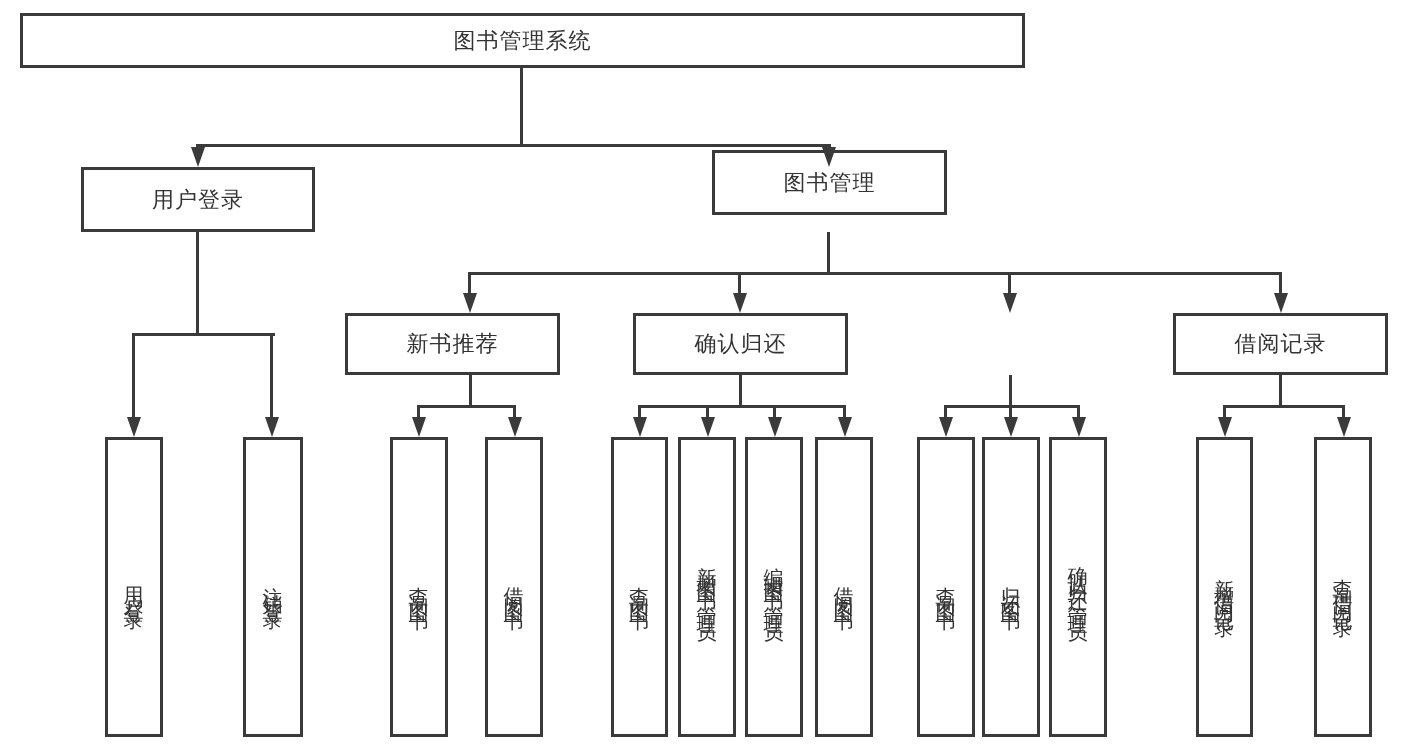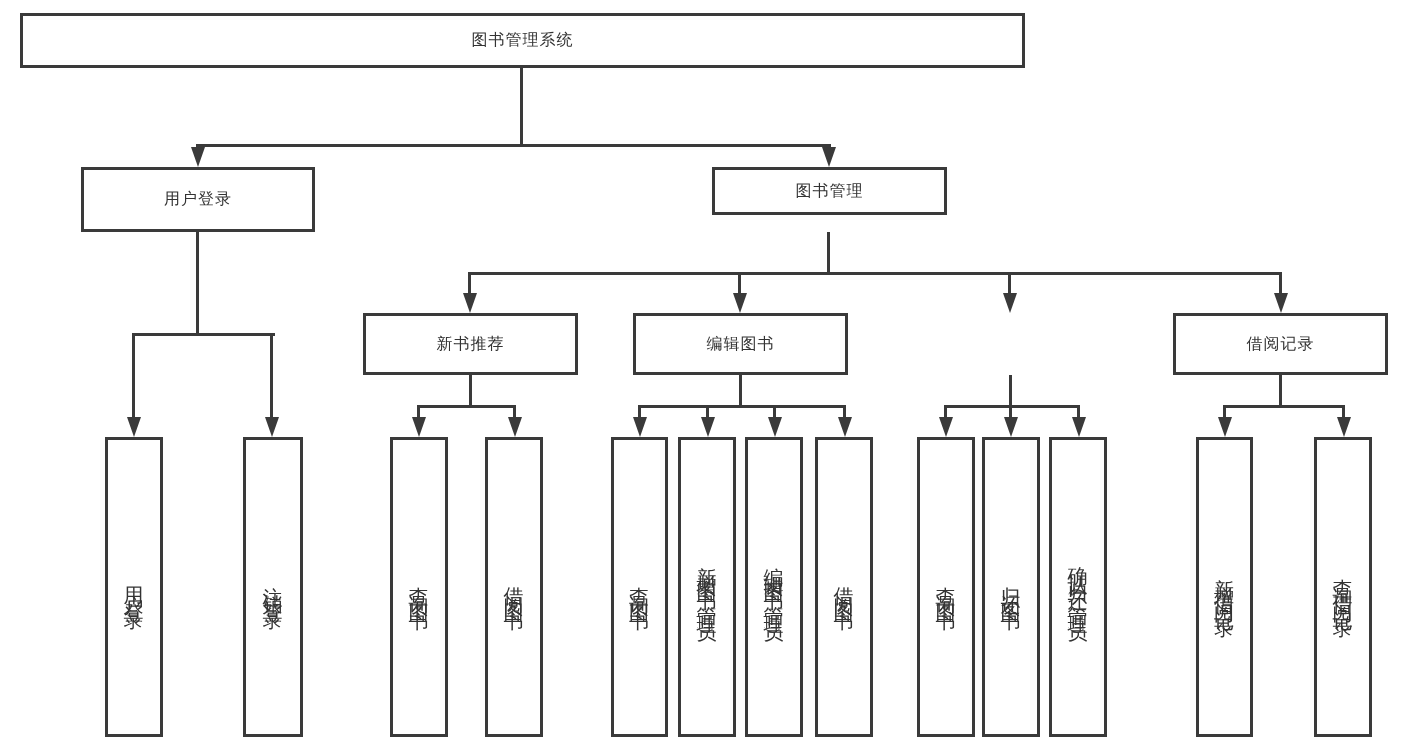--- a/index.html
+++ b/index.html
@@ -4,21 +4,21 @@
 <style>
   html,body { margin:0; padding:0; background:#ffffff; }
   #stage {
     position:relative; width:1405px; height:747px; background:#ffffff;
     font-family:"Liberation Sans","DejaVu Sans",sans-serif; overflow:hidden;
   }
   .box {
     position:absolute; box-sizing:border-box;
     border:3px solid #3a3a3a; background:#ffffff;
     display:flex; align-items:center; justify-content:center;
-    color:#333333; font-size:16px; letter-spacing:1px;
+    color:#333333; font-size:22px; letter-spacing:1px;
   }
   .vbox {
     position:absolute; box-sizing:border-box;
     border:3px solid #3a3a3a; background:#ffffff;
     display:flex; align-items:center; justify-content:center;
     color:#333333; font-size:20px;
   }
   .vbox span {
     writing-mode:vertical-rl; text-orientation:mixed; letter-spacing:8px;
     display:block; line-height:1;
@@ -36,24 +36,24 @@
   }
 </style>
 </head>
 <body>
 
 <div id="stage">
 
   <div class="box" style="left:20px; top:13px; width:1005px; height:55px;">图书管理系统</div>
 
   <div class="box" style="left:81px; top:167px; width:234px; height:65px;">用户登录</div>
-  <div class="box" style="left:712px; top:167px; width:235px; height:48px;">图书管理</div>
+  <div class="box" style="left:712px; top:150px; width:235px; height:65px;">图书管理</div>
 
-  <div class="box" style="left:363px; top:313px; width:215px; height:62px;text-align:right;">新书推荐</div>
-  <div class="box" style="left:633px; top:313px; width:215px; height:62px;">编辑图书</div>
+  <div class="box" style="left:345px; top:313px; width:215px; height:62px;text-align:right;">新书推荐</div>
+  <div class="box" style="left:633px; top:313px; width:215px; height:62px;">确认归还</div>
   <div class="box" style="left:1173px; top:313px; width:215px; height:62px;">借阅记录</div>
 
   <div class="vbox" style="left:105px; top:437px; width:58px; height:300px;">
       <span>用户登录</span>
     </div>
   <div class="vbox" style="left:243px; top:437px; width:60px; height:300px;">
       <span>注销登录</span>
     </div>
 
   <div class="vbox" style="left:390px; top:437px; width:58px; height:300px;">

